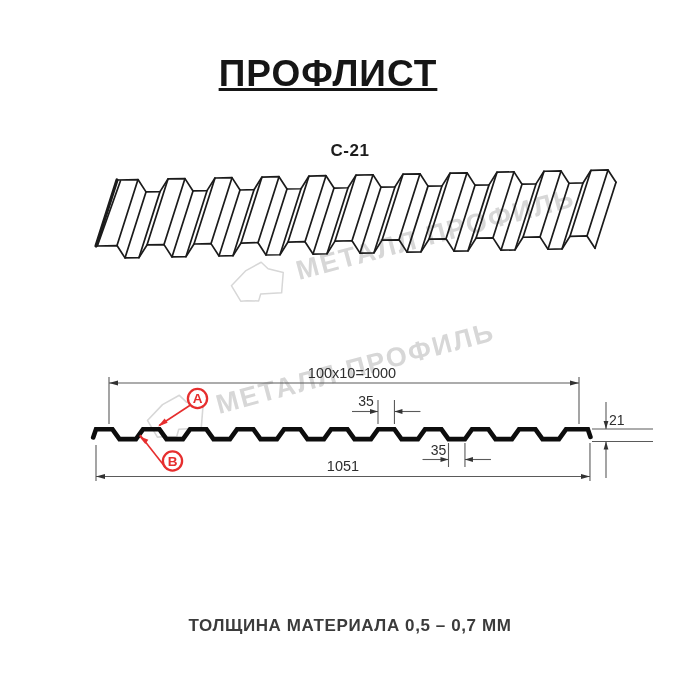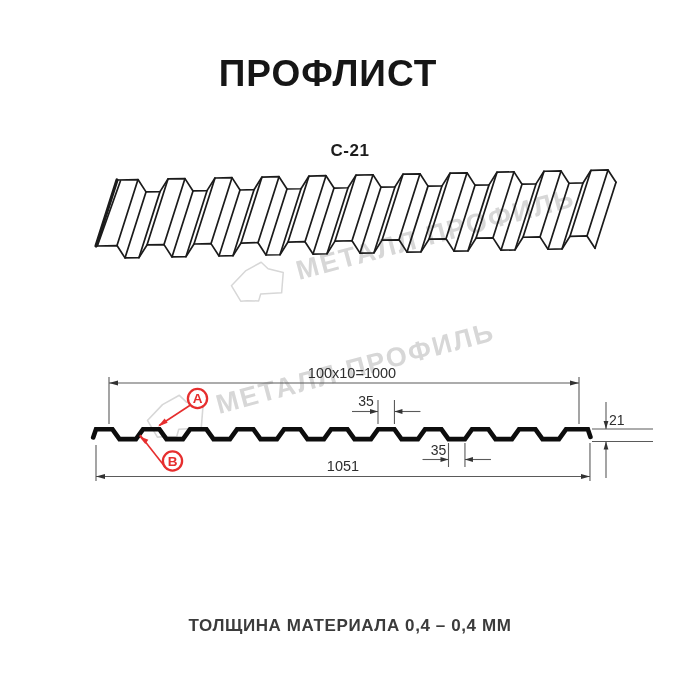--- a/index.html
+++ b/index.html
@@ -1,20 +1,20 @@
 <!DOCTYPE html>
 <html><head>
 <meta charset="utf-8">
 <style>
   html,body{margin:0;padding:0;background:#ffffff;}
   body{width:700px;height:700px;position:relative;overflow:hidden;
        font-family:"Liberation Sans", sans-serif;}
   .stage{position:absolute;inset:0;}
   .title{position:absolute;left:0;top:53px;width:656px;text-align:center;
-         font-size:37px;font-weight:700;letter-spacing:1px;color:#161616;}
+         font-size:37px;font-weight:700;letter-spacing:1px;color:#161616;text-decoration:underline;}
   .subtitle{position:absolute;left:0;top:106px;width:700px;text-align:center;
          font-size:17px;font-weight:600;letter-spacing:.5px;color:#1c1c1c;margin-top:35px;}
   .footer-note{position:absolute;left:0;top:616px;width:700px;text-align:center;
          font-size:17px;font-weight:600;letter-spacing:.6px;color:#3b3b3b;}
   .watermark{position:absolute;display:flex;align-items:center;gap:12px;
          transform:rotate(-15deg);transform-origin:left center;z-index:0;
          color:#d7d7d7;font-weight:700;font-size:27px;letter-spacing:2px;white-space:nowrap;}
   .wm-1{left:231px;top:264px;}
   .wm-2{left:147px;top:398px;}
   .wm-logo{flex:0 0 auto;}
@@ -144,14 +144,14 @@
         <text x="197.5" y="403.2" text-anchor="middle" font-size="13.5" font-weight="bold" fill="#e62e2e" font-family="&quot;Liberation Sans&quot;, sans-serif">A</text>
       </g>
       <g>
         <line x1="165.5" y1="467.5" x2="140" y2="435" stroke="#e62e2e" stroke-width="1.6"></line>
         <polygon points="138.8,436 145.28227505815022,444.04612391592894 148.3804212256485,439.86982288214125" fill="#e62e2e"></polygon>
         <circle cx="172.5" cy="461" r="9.6" fill="#ffffff" stroke="#e62e2e" stroke-width="2.3"></circle>
         <text x="172.5" y="465.7" text-anchor="middle" font-size="13.5" font-weight="bold" fill="#e62e2e" font-family="&quot;Liberation Sans&quot;, sans-serif">B</text>
       </g>
     </svg>
 
-  <div class="footer-note">ТОЛЩИНА МАТЕРИАЛА 0,4 – 0,4 ММ</div>
+  <div class="footer-note">ТОЛЩИНА МАТЕРИАЛА 0,5 – 0,7 ММ</div>
 </div>
 
 </body></html>

